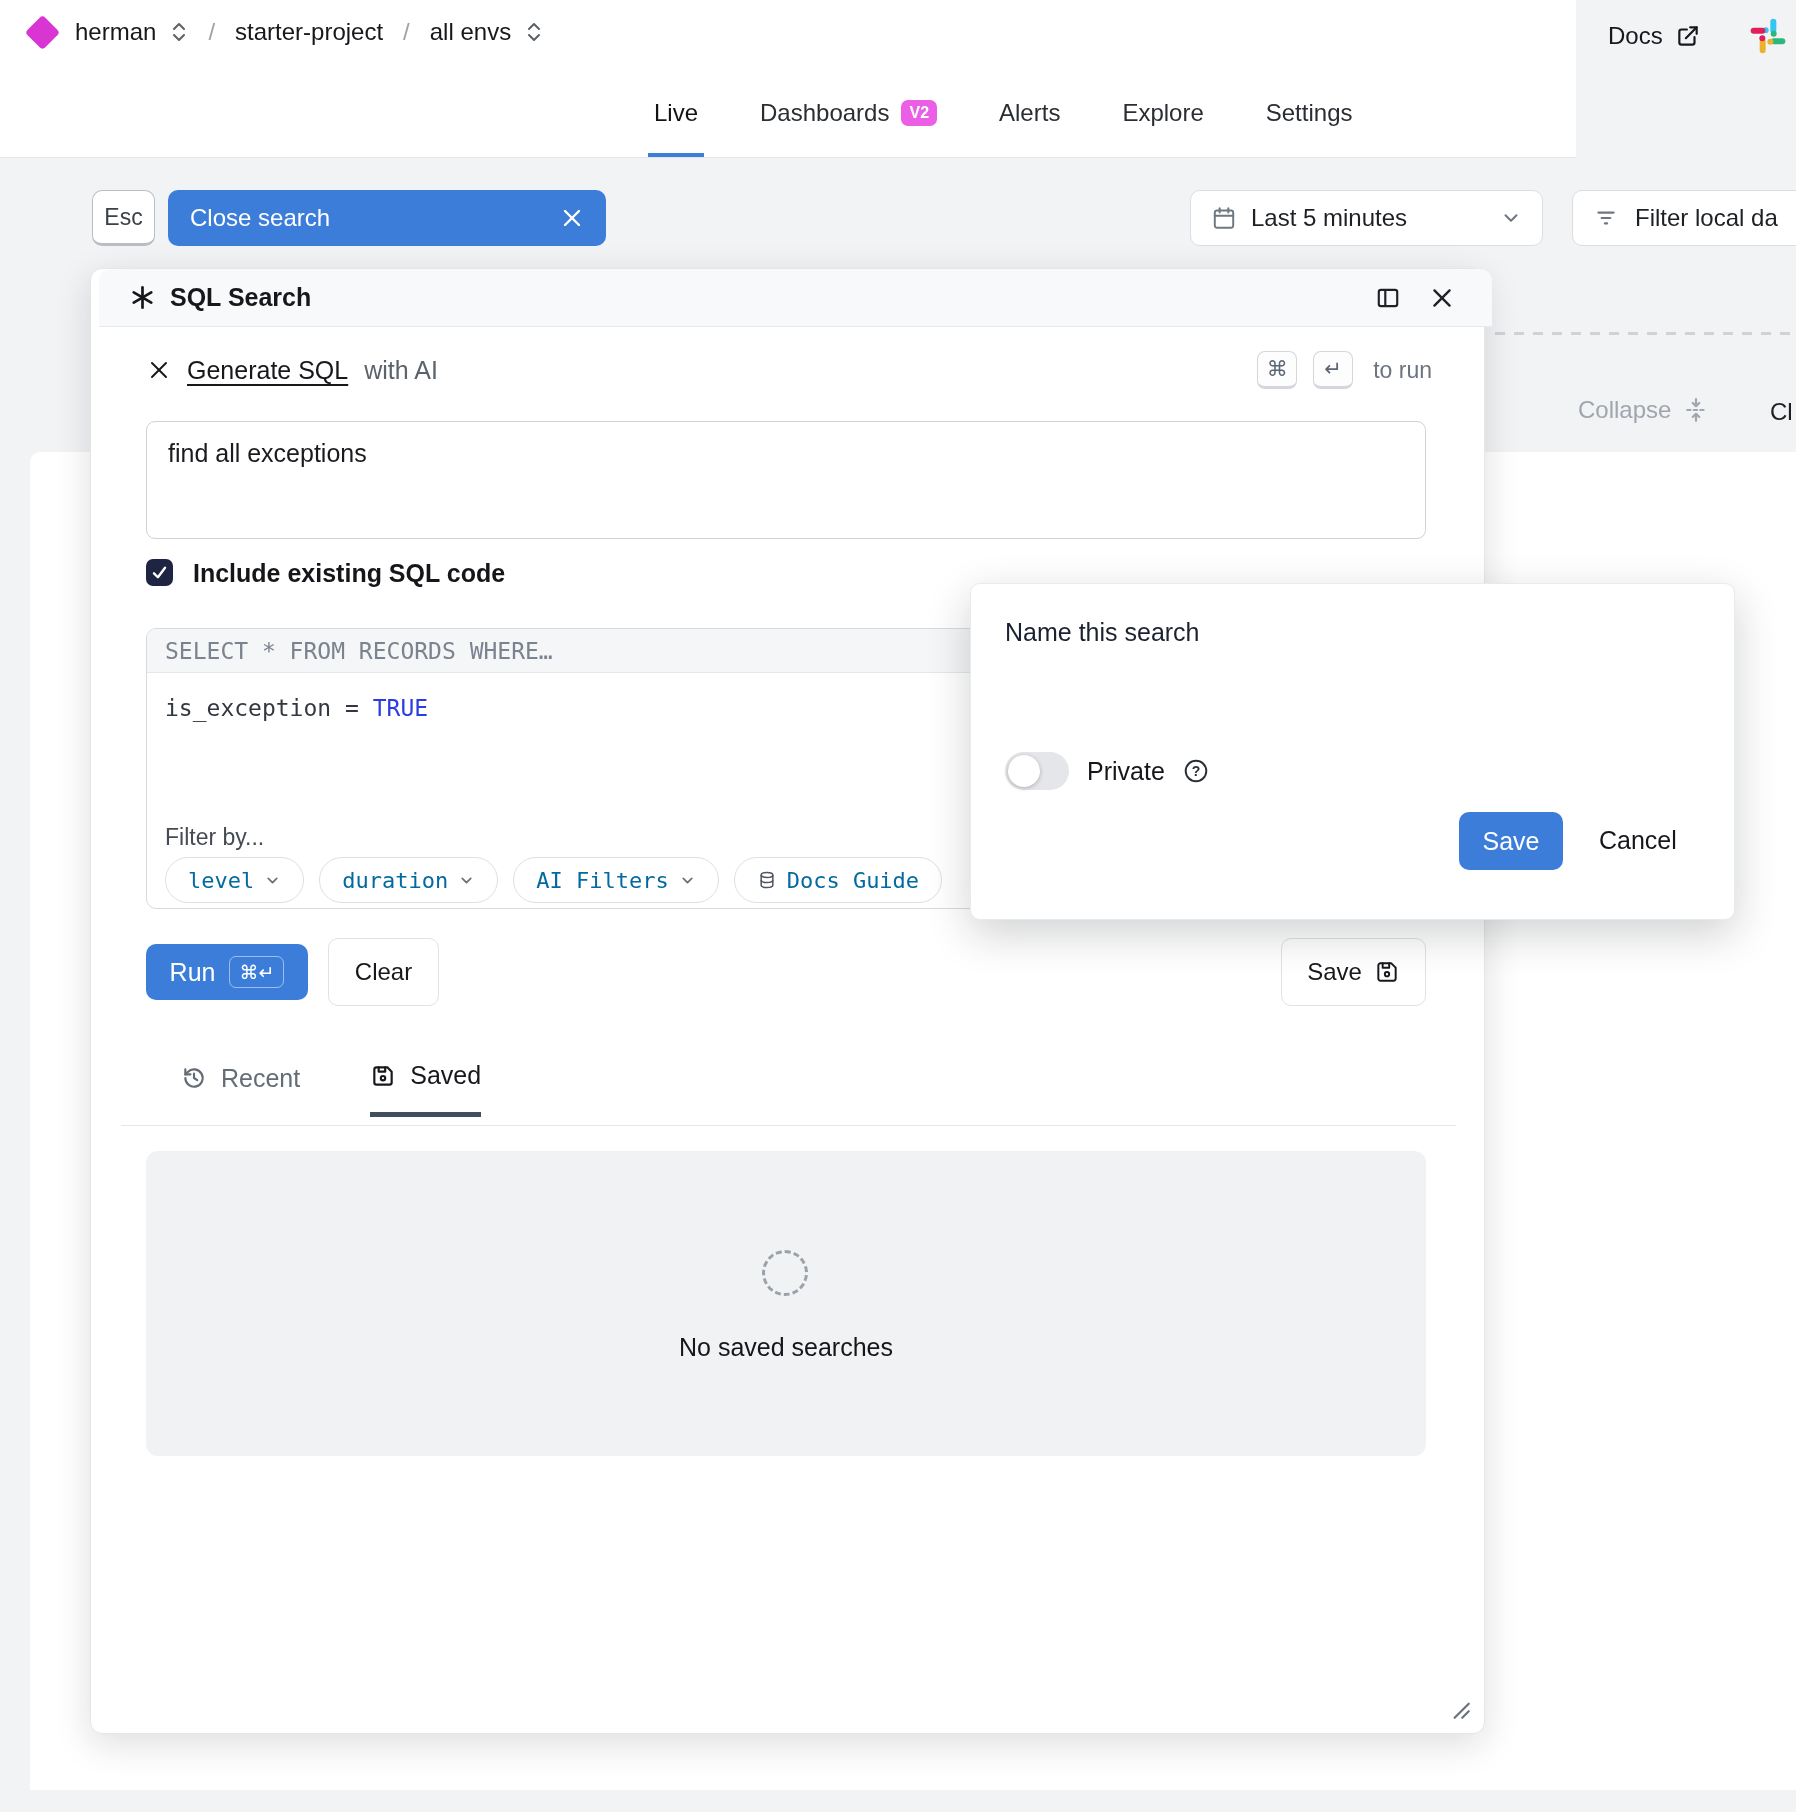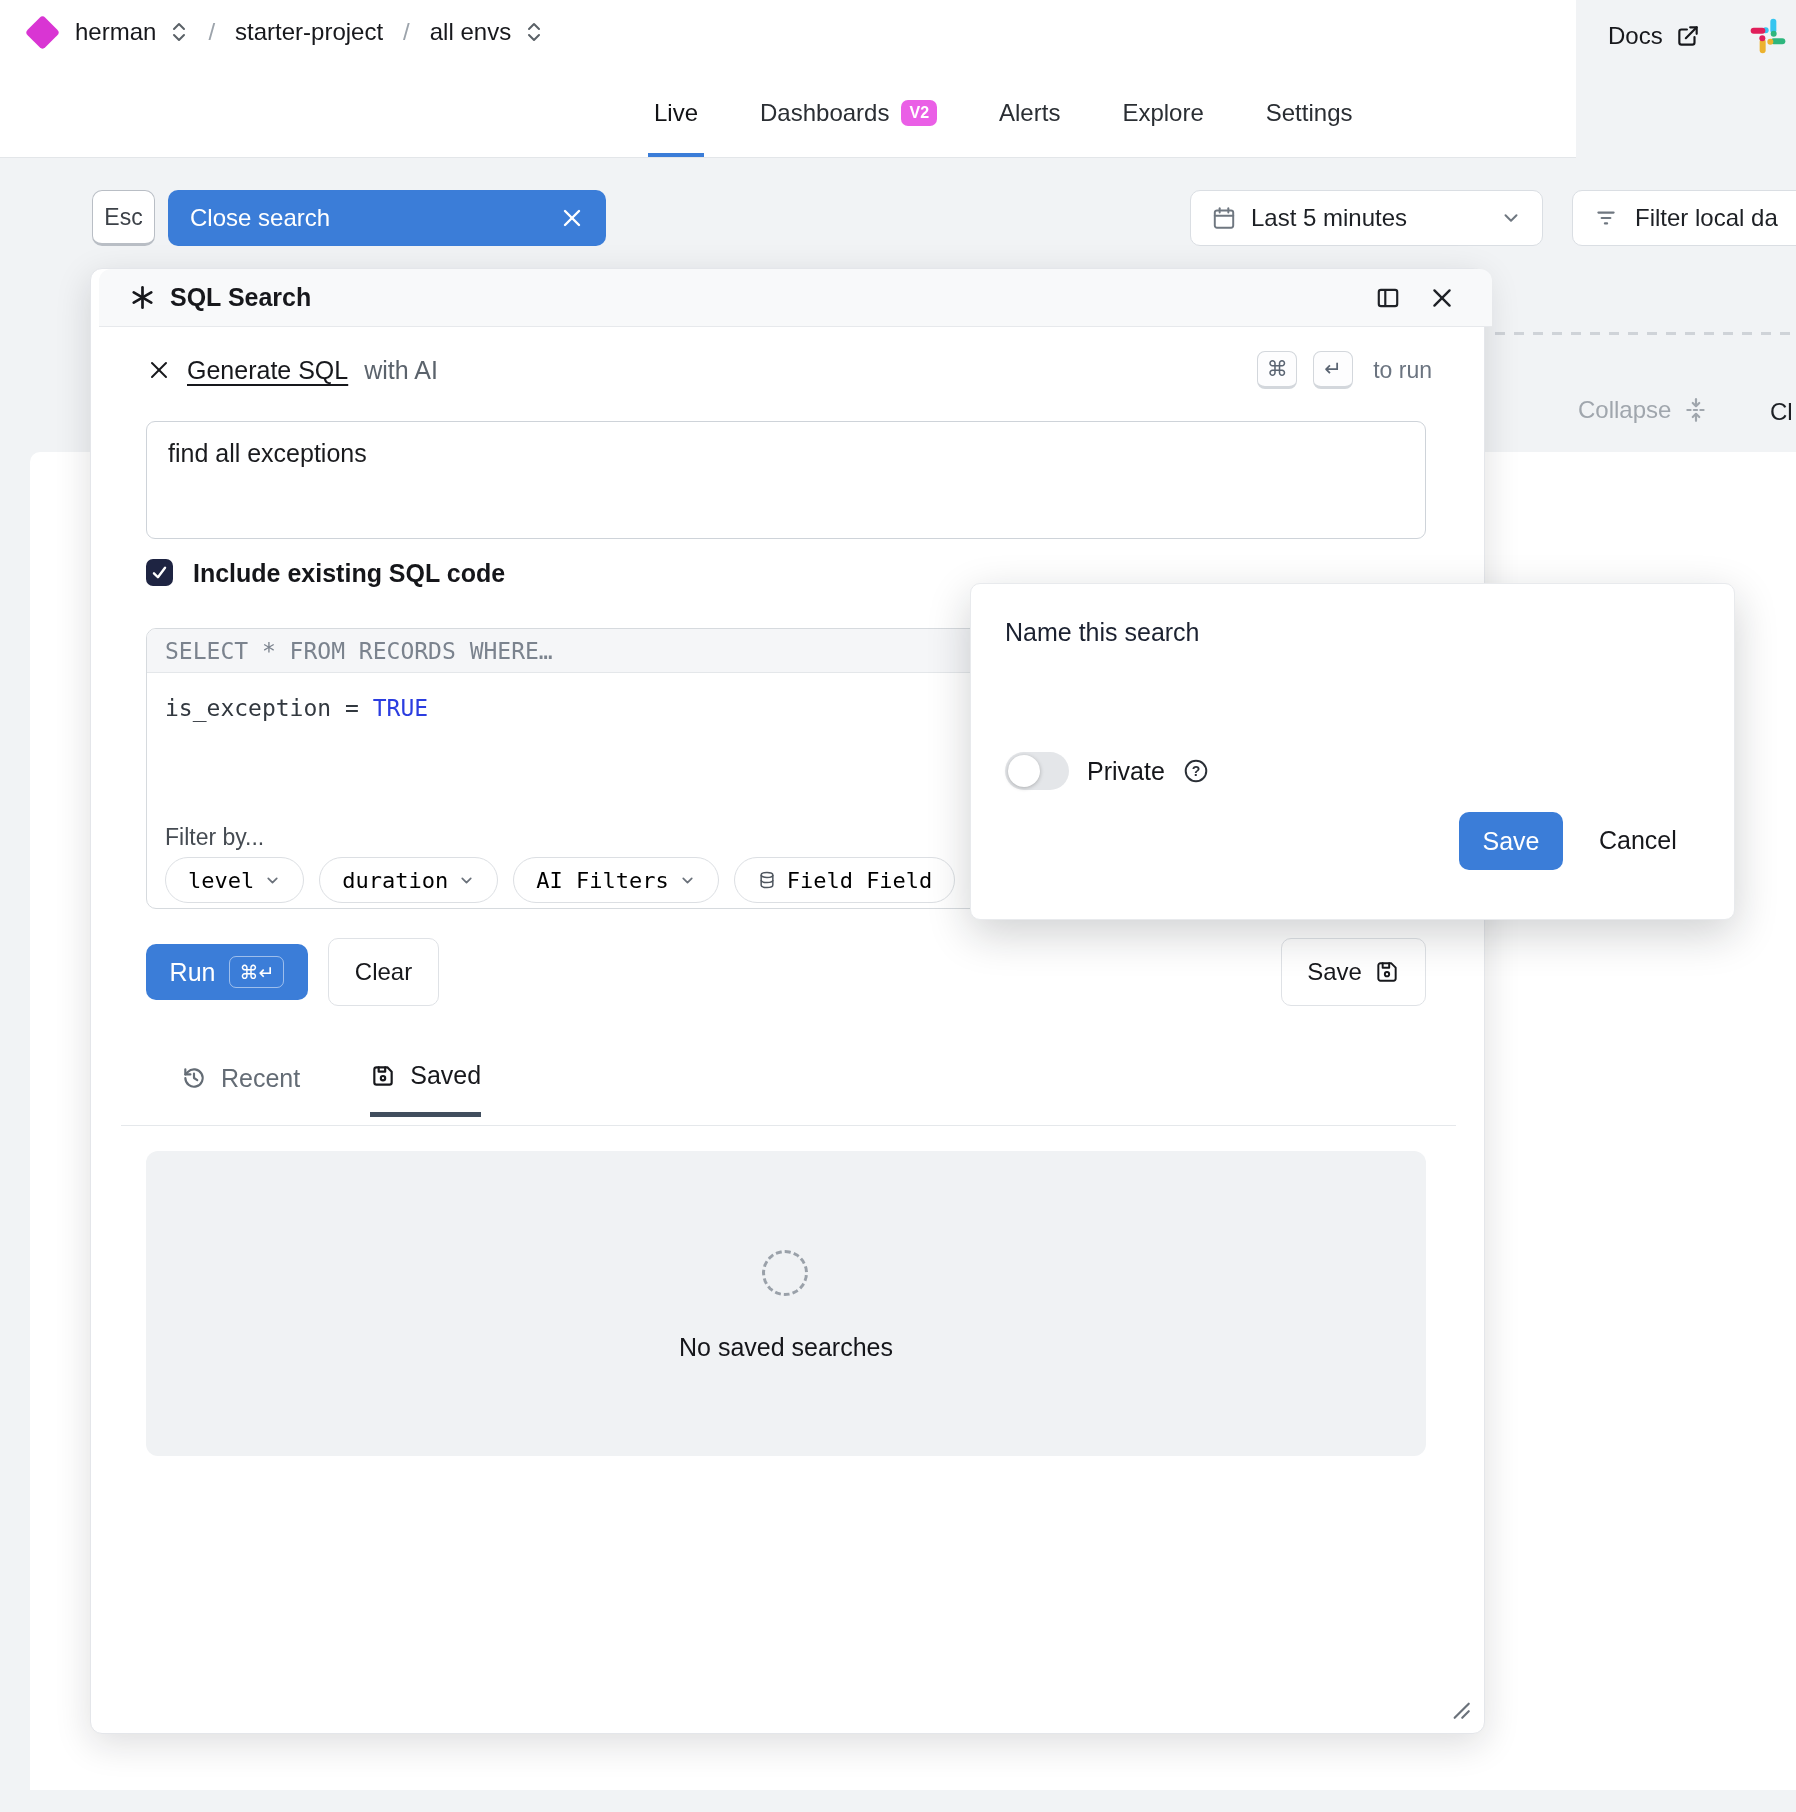--- a/index.html
+++ b/index.html
@@ -69,21 +69,21 @@
   .chk-label { font-size:25px; font-weight:600; color:#15161a; }
 
   .editor { left:55px; top:359px; width:1280px; height:281px; border:1.5px solid #d6dade; border-radius:10px; background:#fff; overflow:hidden; }
   .editor-head { height:44px; background:#f5f6f8; border-bottom:1px solid #e4e7ea; display:flex; align-items:center; padding:0 18px;
     font-family:"DejaVu Sans Mono", monospace; font-size:23px; color:#7b838e; }
   .editor-code { padding:22px 18px; font-family:"DejaVu Sans Mono", monospace; font-size:23px; color:#32383f; cursor:text; }
   .kw { color:#2b3de0; }
   .filterby { position:absolute; left:18px; top:195px; font-size:23px; color:#454b52; }
   .chips { position:absolute; left:18px; top:228px; display:flex; gap:15px; }
   .chip { height:46px; border:1.5px solid #dcdfe3; border-radius:23px; background:#fff; display:flex; align-items:center;
-    gap:10px; padding:0 22px; font-family:"DejaVu Sans Mono", monospace; font-size:22px; color:#000000; cursor:pointer; white-space:nowrap; }
+    gap:10px; padding:0 22px; font-family:"DejaVu Sans Mono", monospace; font-size:22px; color:#0369a1; cursor:pointer; white-space:nowrap; }
 
   .run-row { left:55px; top:669px; width:1280px; display:flex; align-items:center; }
   .btn-run { width:162px; height:56px; background:#3b7dd8; border-radius:10px; color:#fff; display:flex; align-items:center;
     justify-content:center; gap:14px; font-size:25px; font-weight:500; cursor:pointer; }
   .run-kbd { border:1.5px solid rgba(255,255,255,.5); border-radius:7px; font-size:19px; padding:4px 9px;
     font-family:"DejaVu Sans", sans-serif; }
   .btn-plain { height:68px; background:#fff; border:1.5px solid #dfe2e6; border-radius:10px; display:flex; align-items:center;
     justify-content:center; gap:12px; font-size:24px; color:#17181c; cursor:pointer; }
   .btn-clear { width:111px; margin-left:20px; }
   .btn-save-right { width:145px; margin-left:auto; }
@@ -312,21 +312,21 @@
           <svg width="17" height="17" viewBox="0 0 24 24" fill="none" stroke="#6a717a" stroke-width="2.4" stroke-linecap="round" stroke-linejoin="round">
               <polyline points="6,9 12,15 18,9"></polyline>
             </svg>
         </div>
         <div class="chip">
           <svg width="20" height="20" viewBox="0 0 24 24" fill="none" stroke="#4e555e" stroke-width="1.8">
               <ellipse cx="12" cy="6" rx="7" ry="3"></ellipse>
               <path d="M5 6v12c0 1.7 3.1 3 7 3s7-1.3 7-3V6"></path>
               <path d="M5 12c0 1.7 3.1 3 7 3s7-1.3 7-3"></path>
             </svg>
-          <span>Field Field</span>
+          <span>Docs Guide</span>
         </div>
       </div>
     </div>
 
     <div class="abs run-row">
       <div class="btn-run">
         <span>Run</span>
         <span class="run-kbd">⌘↵</span>
       </div>
       <div class="btn-plain btn-clear">

